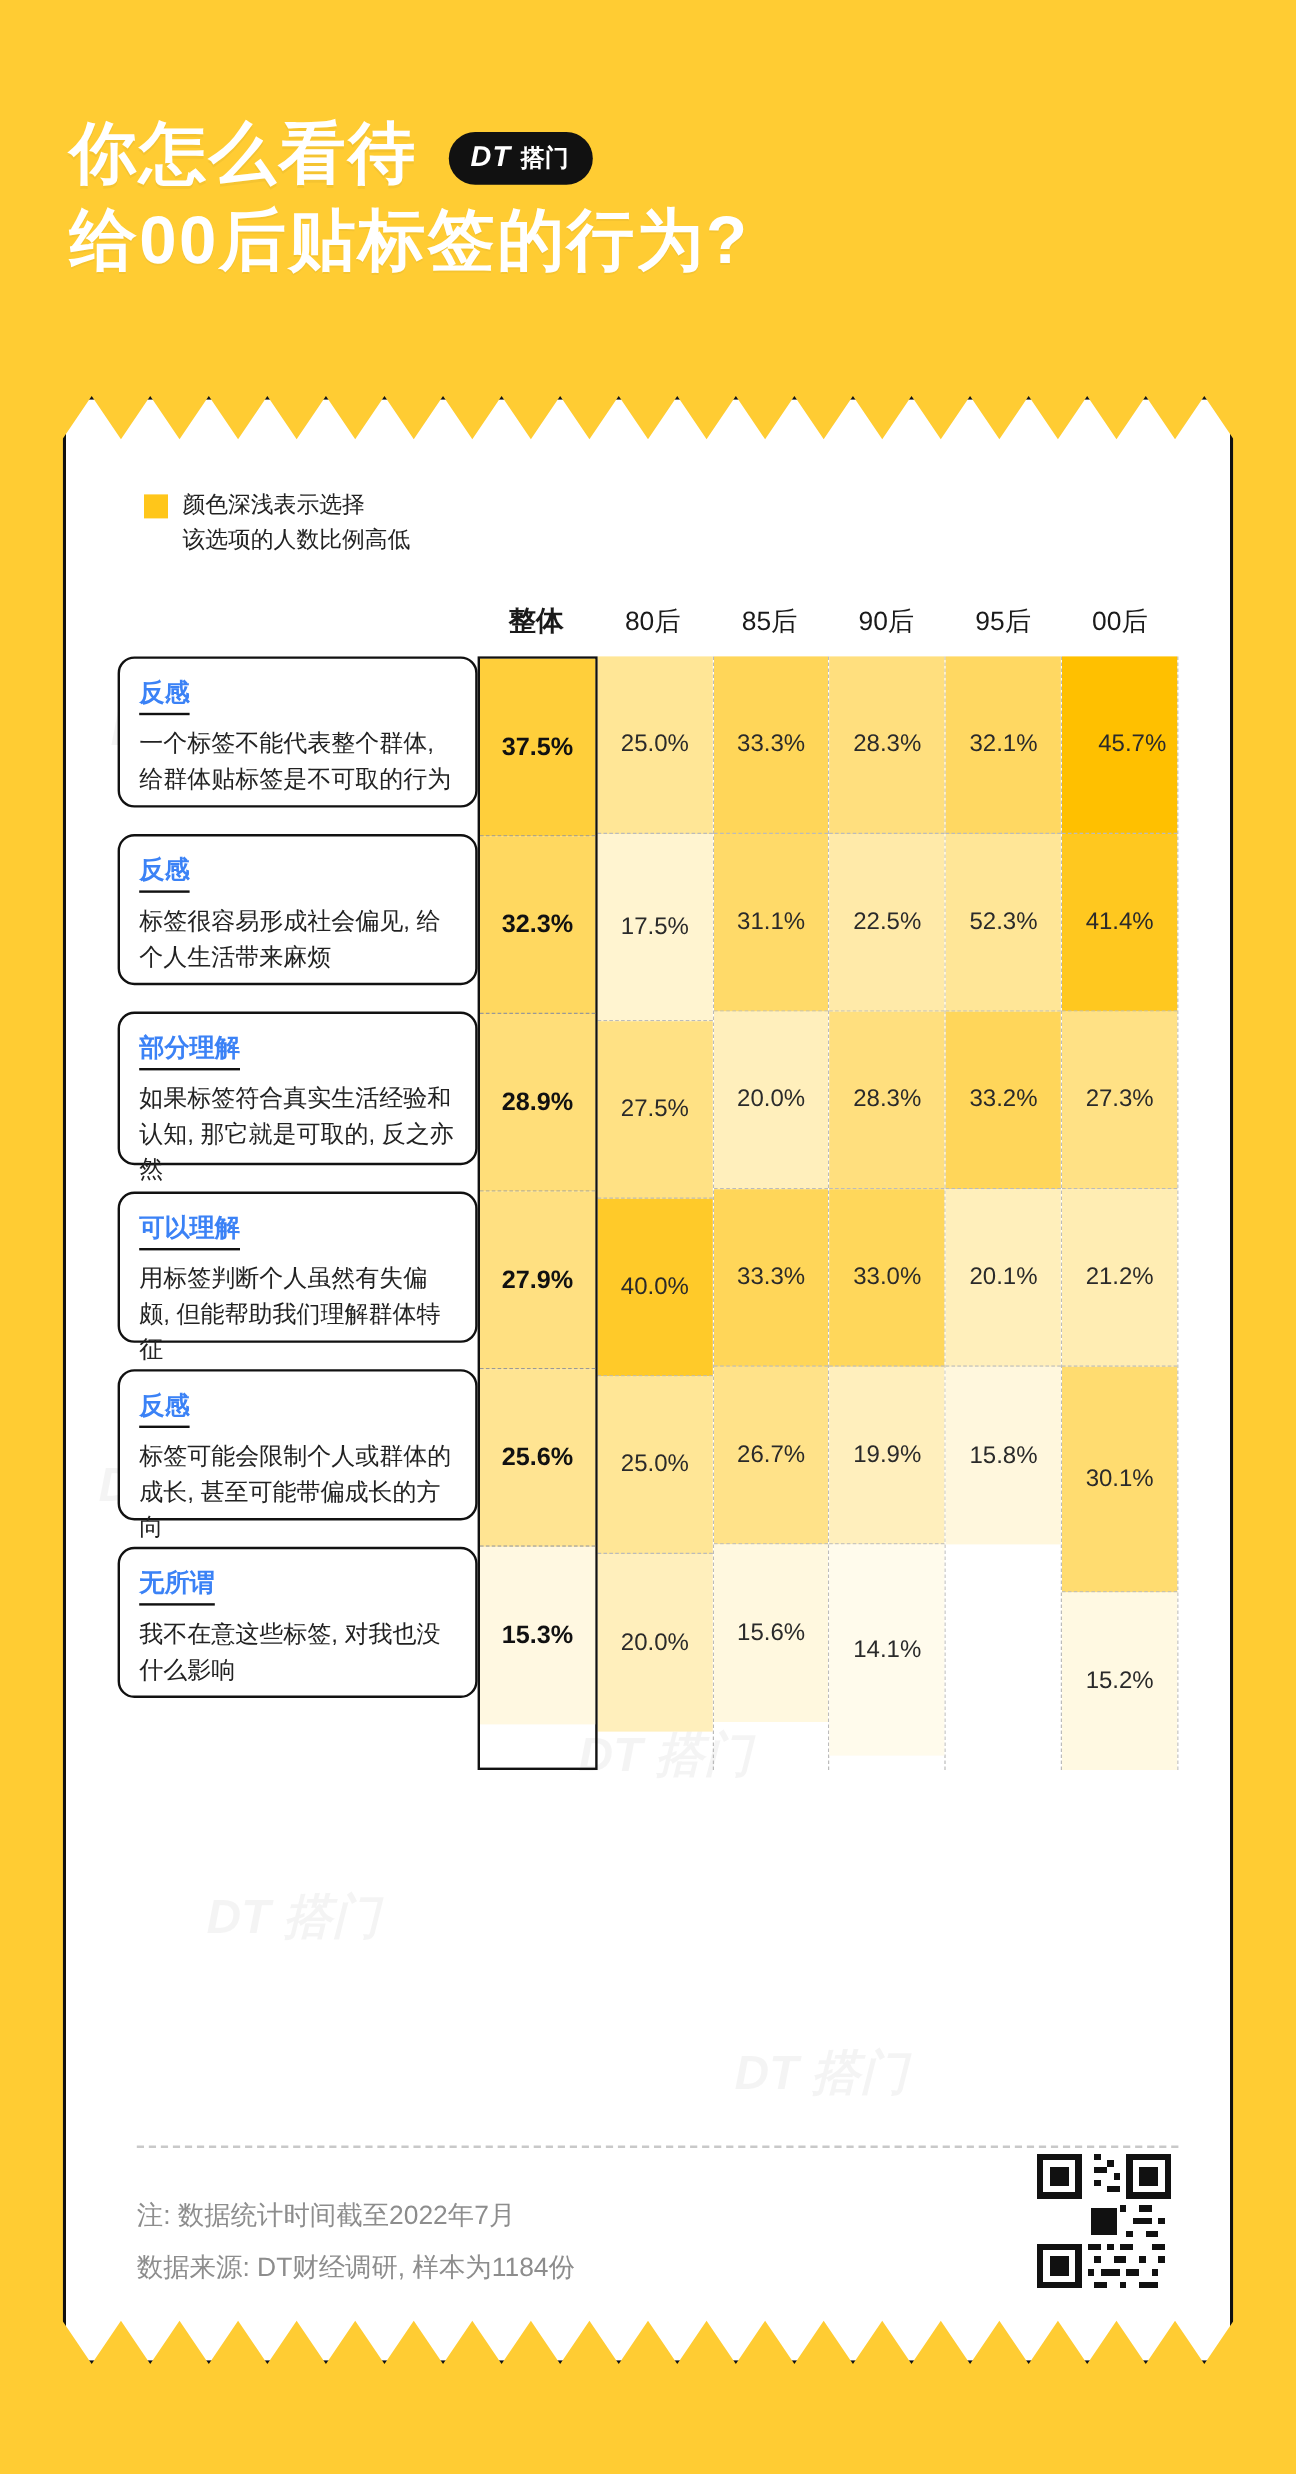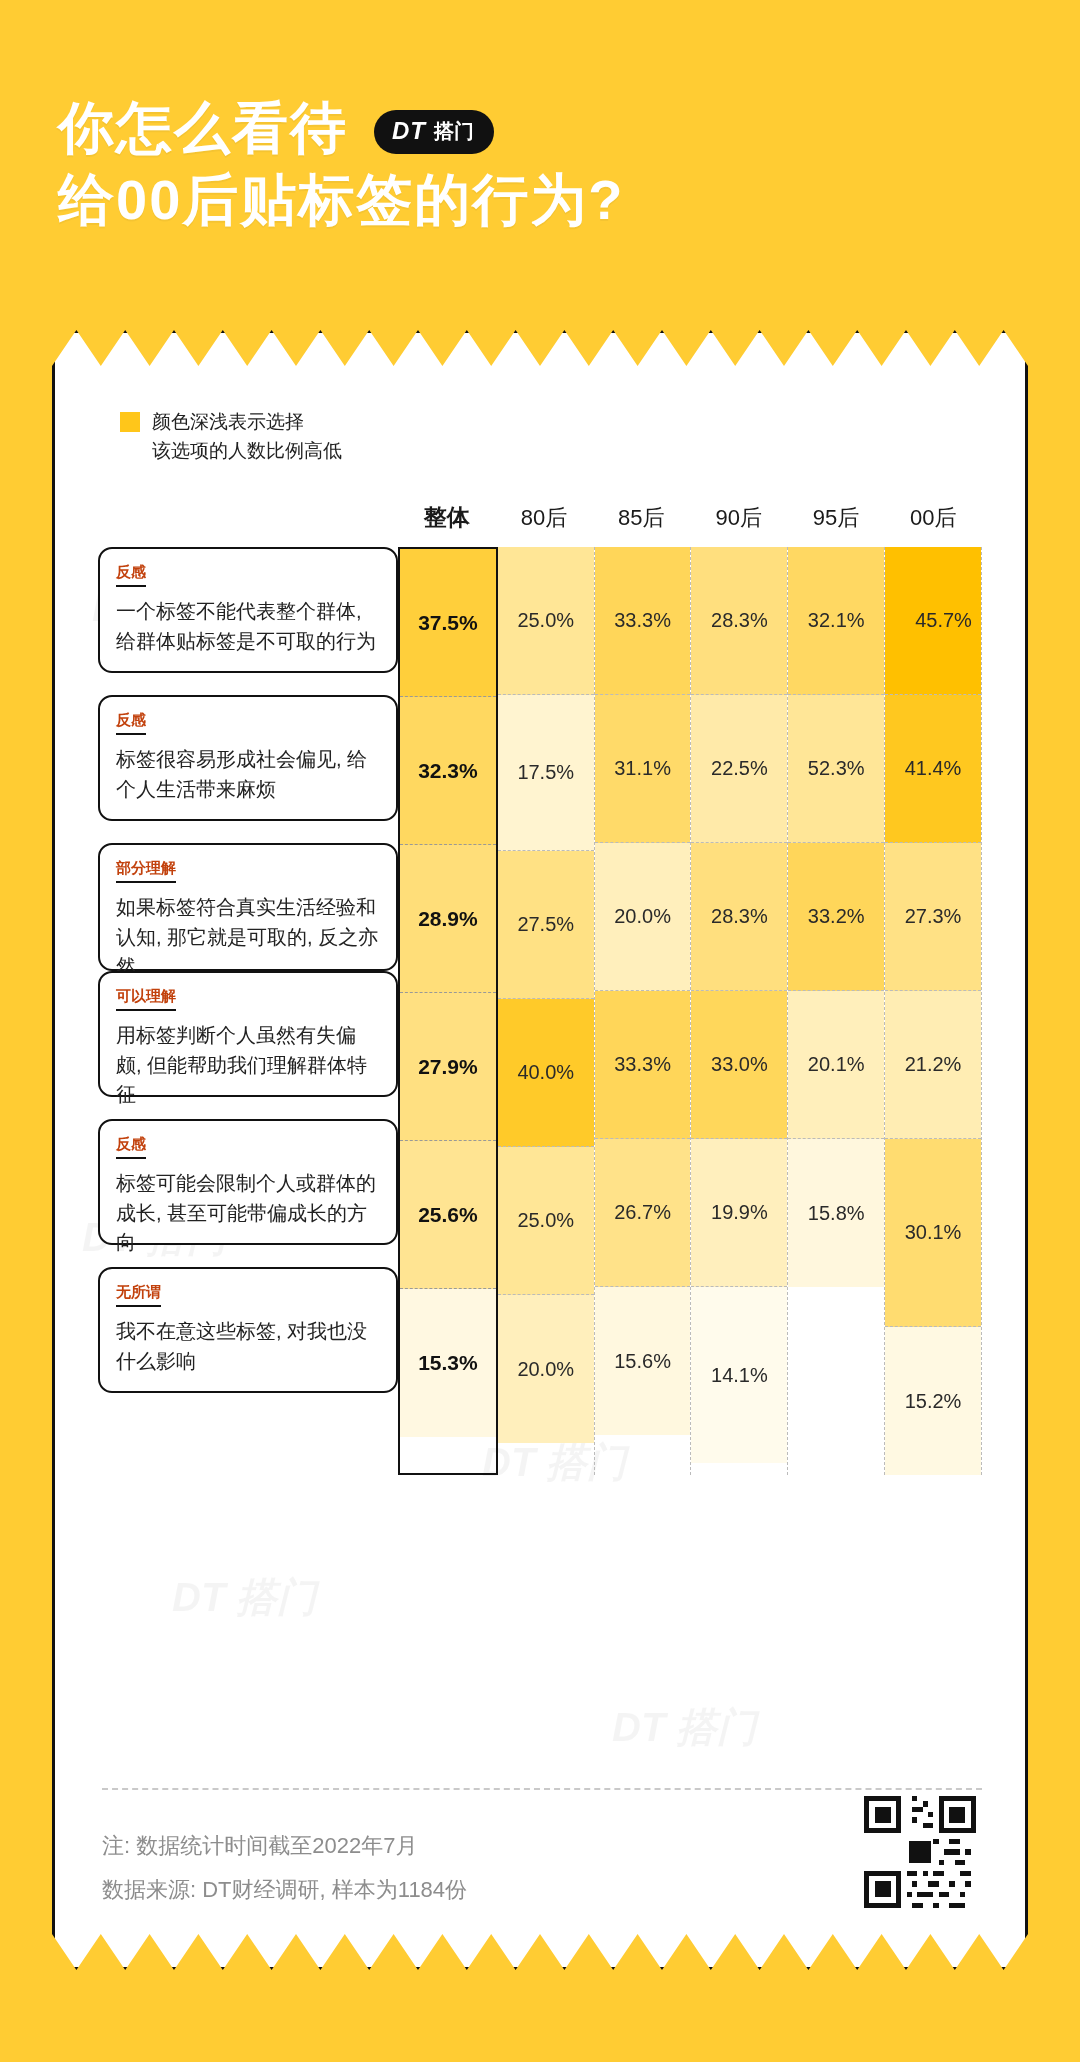--- a/index.html
+++ b/index.html
@@ -184,38 +184,38 @@
     flex-direction: column;
   }
   .label-box {
     border: 2.5px solid #111111;
     border-radius: 14px;
     background: #FFFFFF;
     padding: 14px 16px 16px 16px;
     position: relative;
   }
   .label-head {
-    font-size: 15px;
+    font-size: 21px;
     font-weight: bold;
-    color: #c2410c;
+    color: #3b82f6;
     display: inline-block;
     border-bottom: 2.5px solid #111111;
     padding-bottom: 3px;
     margin-bottom: 10px;
   }
   .label-desc {
     font-size: 20px;
     color: #222222;
     line-height: 1.48;
   }
 
   
   .footer {
     position: absolute;
-    left: 50px; right: 46px;
+    left: 62px; right: 46px;
     bottom: 58px;
   }
   .dash-rule {
     border-top: 2px dashed #C9C9C9;
     margin-bottom: 34px;
   }
   .foot-note {
     font-size: 22px;
     color: #8d8d8d;
     line-height: 2.0;
@@ -255,21 +255,21 @@
           <div>颜色深浅表示选择</div>
           <div>该选项的人数比例高低</div>
         </div>
       </div>
 
       <div class="matrix">
         <div class="label-col">
           <div class="labels" id="labels-host">
               <div class="label-box" style="height: 126px; margin-bottom: 22px;"><div class="label-head">反感</div><div class="label-desc">一个标签不能代表整个群体, 给群体贴标签是不可取的行为</div></div>
               <div class="label-box" style="height: 126px; margin-bottom: 22px;"><div class="label-head">反感</div><div class="label-desc">标签很容易形成社会偏见, 给个人生活带来麻烦</div></div>
-              <div class="label-box" style="height: 128px; "><div class="label-head">部分理解</div><div class="label-desc">如果标签符合真实生活经验和认知, 那它就是可取的, 反之亦然</div></div>
+              <div class="label-box" style="height: 128px; margin-bottom: 22px;"><div class="label-head">部分理解</div><div class="label-desc">如果标签符合真实生活经验和认知, 那它就是可取的, 反之亦然</div></div>
               <div class="label-box" style="height: 126px; margin-bottom: 22px;"><div class="label-head">可以理解</div><div class="label-desc">用标签判断个人虽然有失偏颇, 但能帮助我们理解群体特征</div></div>
               <div class="label-box" style="height: 126px; margin-bottom: 22px;"><div class="label-head">反感</div><div class="label-desc">标签可能会限制个人或群体的成长, 甚至可能带偏成长的方向</div></div>
               <div class="label-box" style="height: 126px; margin-bottom: 22px;"><div class="label-head">无所谓</div><div class="label-desc">我不在意这些标签, 对我也没什么影响</div></div>
             </div>
         </div>
         <div class="grid-col">
           <div class="col-headers" id="col-headers">
               <div class="col-head first">整体</div>
               <div class="col-head">80后</div>
               <div class="col-head">85后</div>

